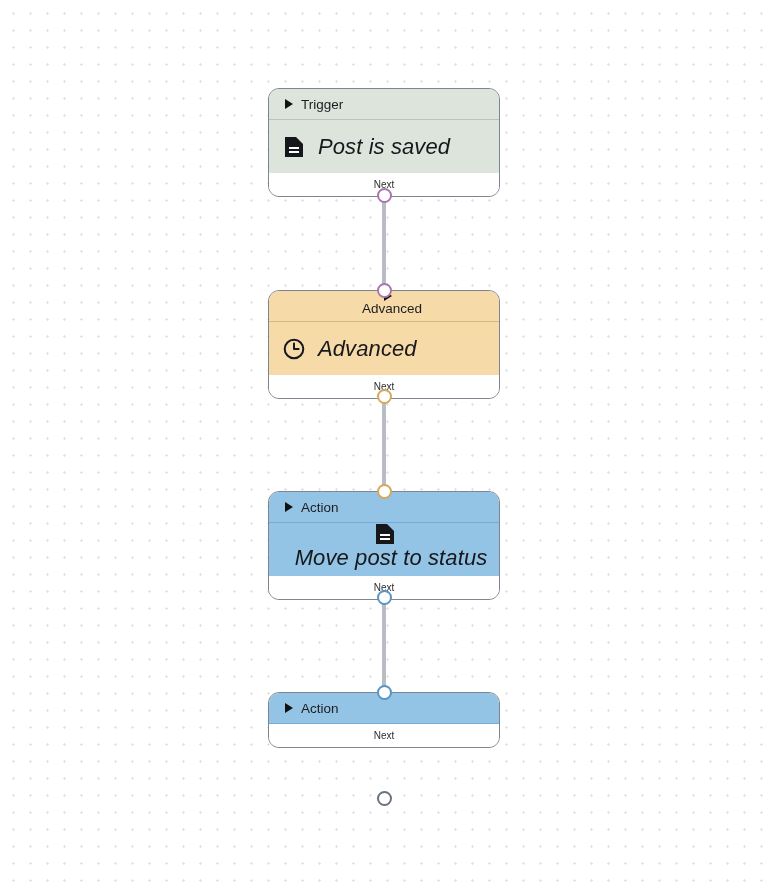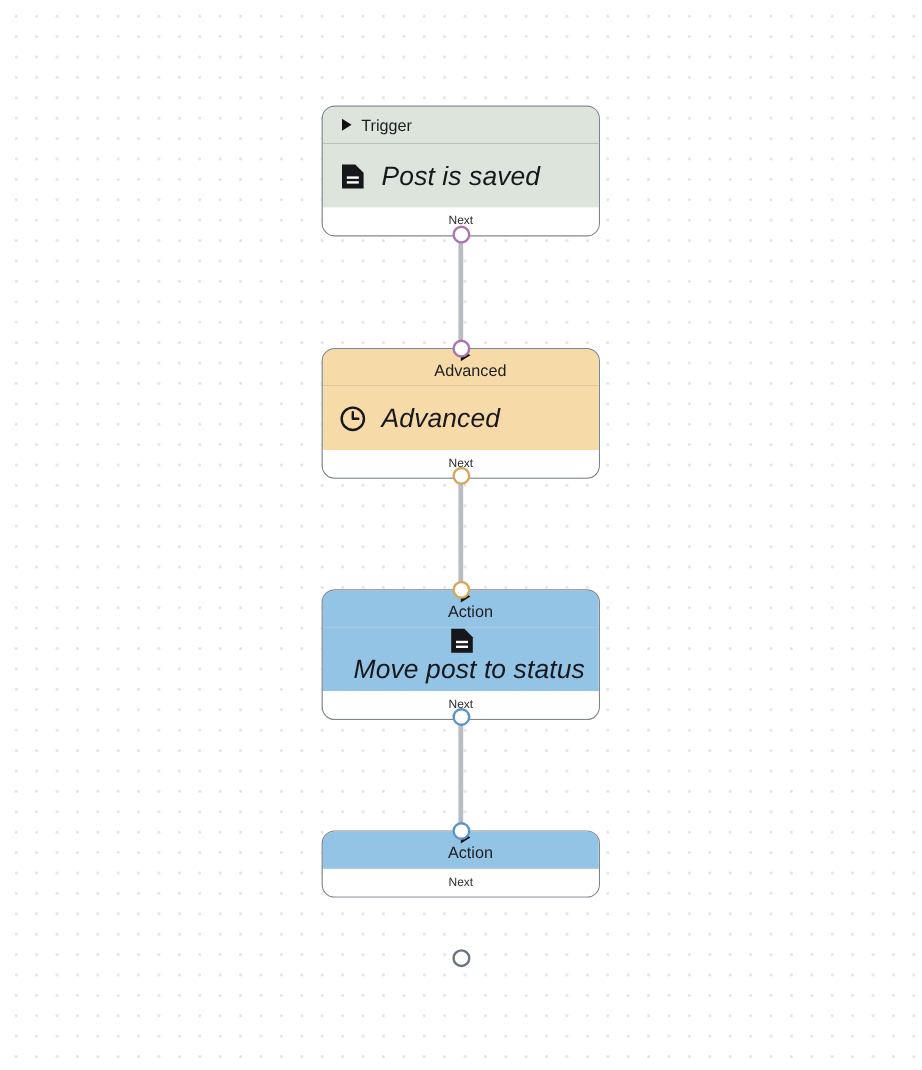--- a/index.html
+++ b/index.html
@@ -122,21 +122,21 @@
 
   
   .theme-sage .node-header { background-color: #dce4dc; }
   .theme-sage .node-body   { background-color: #dce4dc; }
   .theme-sage .node-divider{ background-color: #b9c4b9; }
 
   .theme-tan .node-header  { background-color: #f6daa8; flex-direction: column; }
   .theme-tan .node-body    { background-color: #f6daa8; }
   .theme-tan .node-divider { background-color: #d9b87f; }
 
-  .theme-blue .node-header { background-color: #93c3e5; flex-direction: column; }
+  .theme-blue .node-header { background-color: #93c3e5; }
   .theme-blue .node-body   { background-color: #93c3e5; flex-direction: column; }
   .theme-blue .node-divider{ background-color: #77add4; }
 </style>
 </head>
 <body>
 
 <div id="canvas">
 
   <div class="connector" style="left:384px; top:195px; height:99px;"></div>
   <div class="connector" style="left:384px; top:396px; height:99px;"></div>

